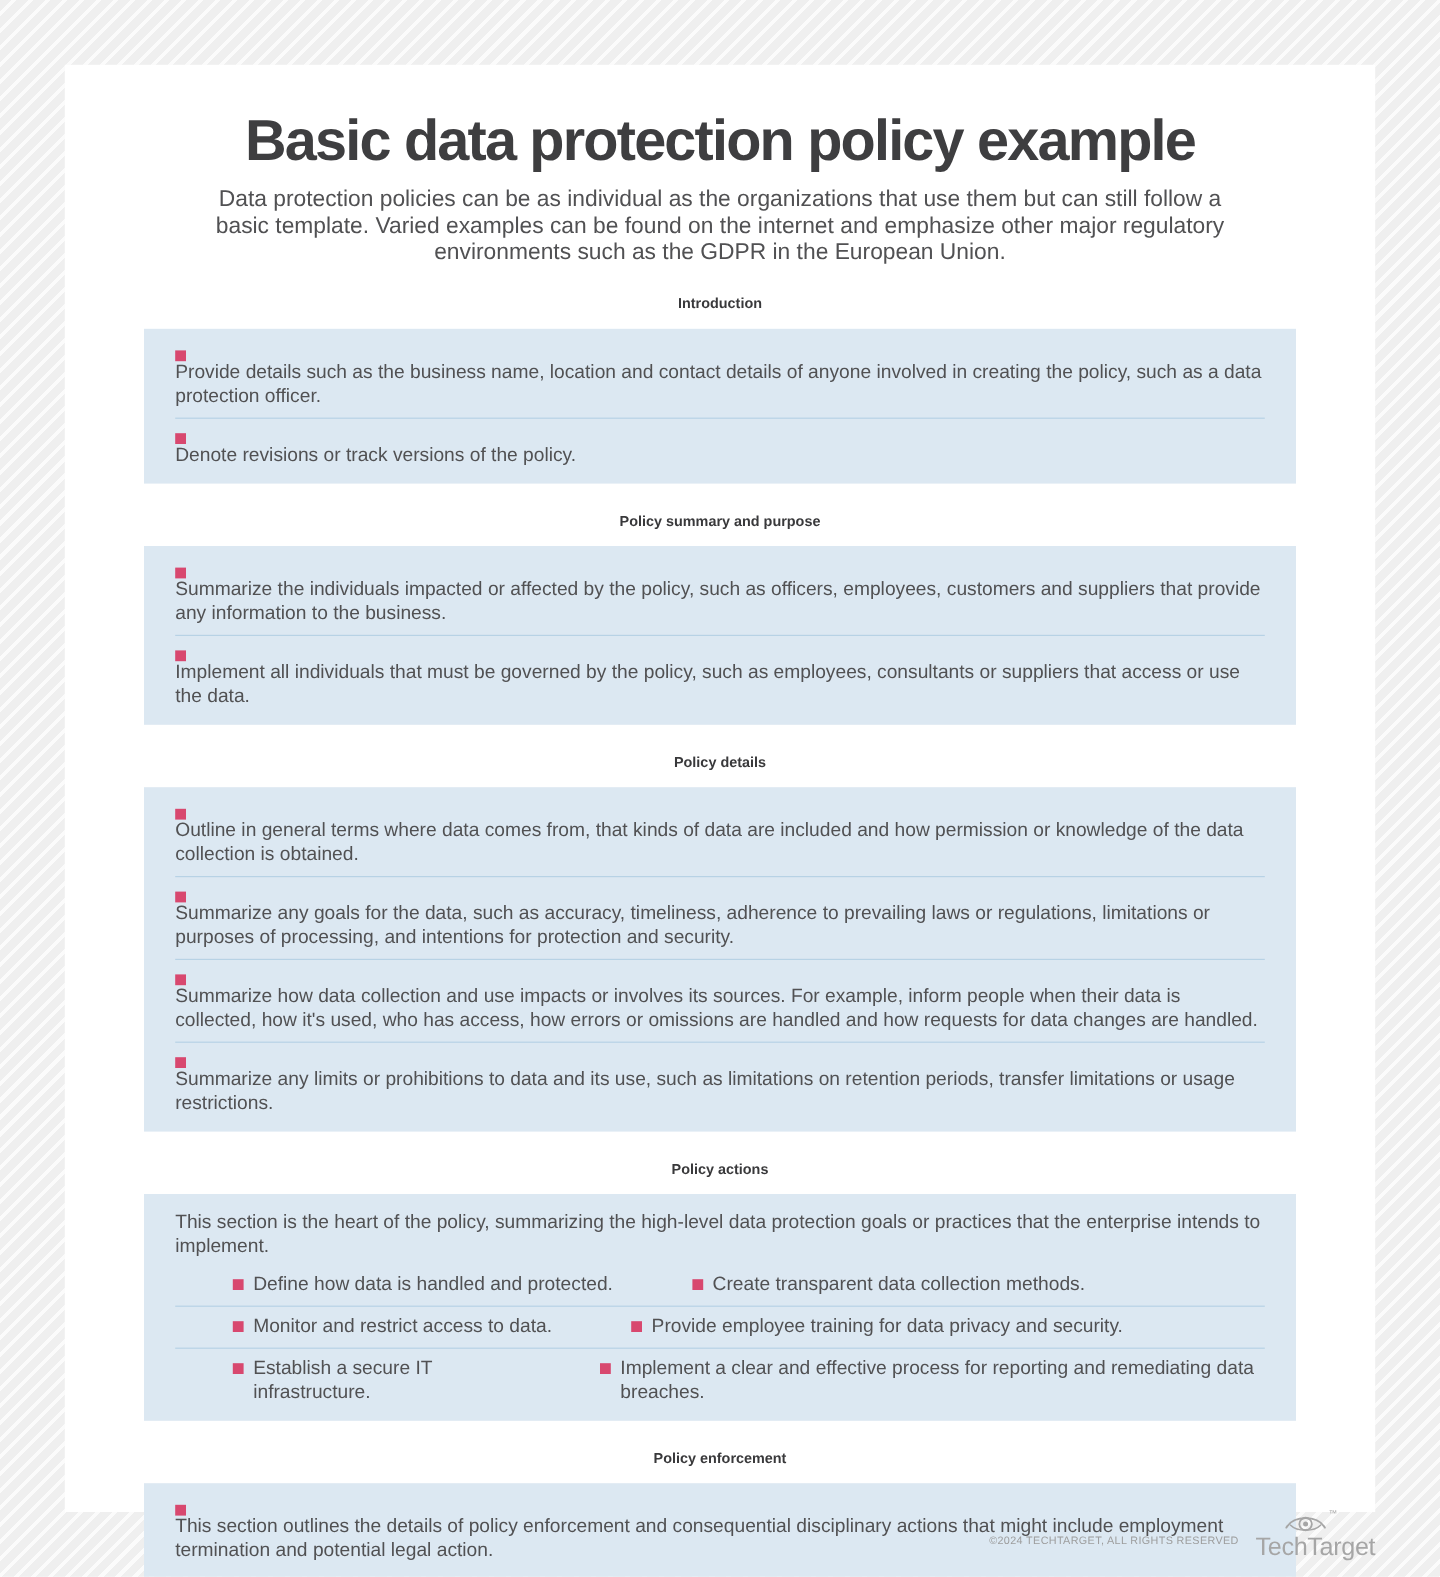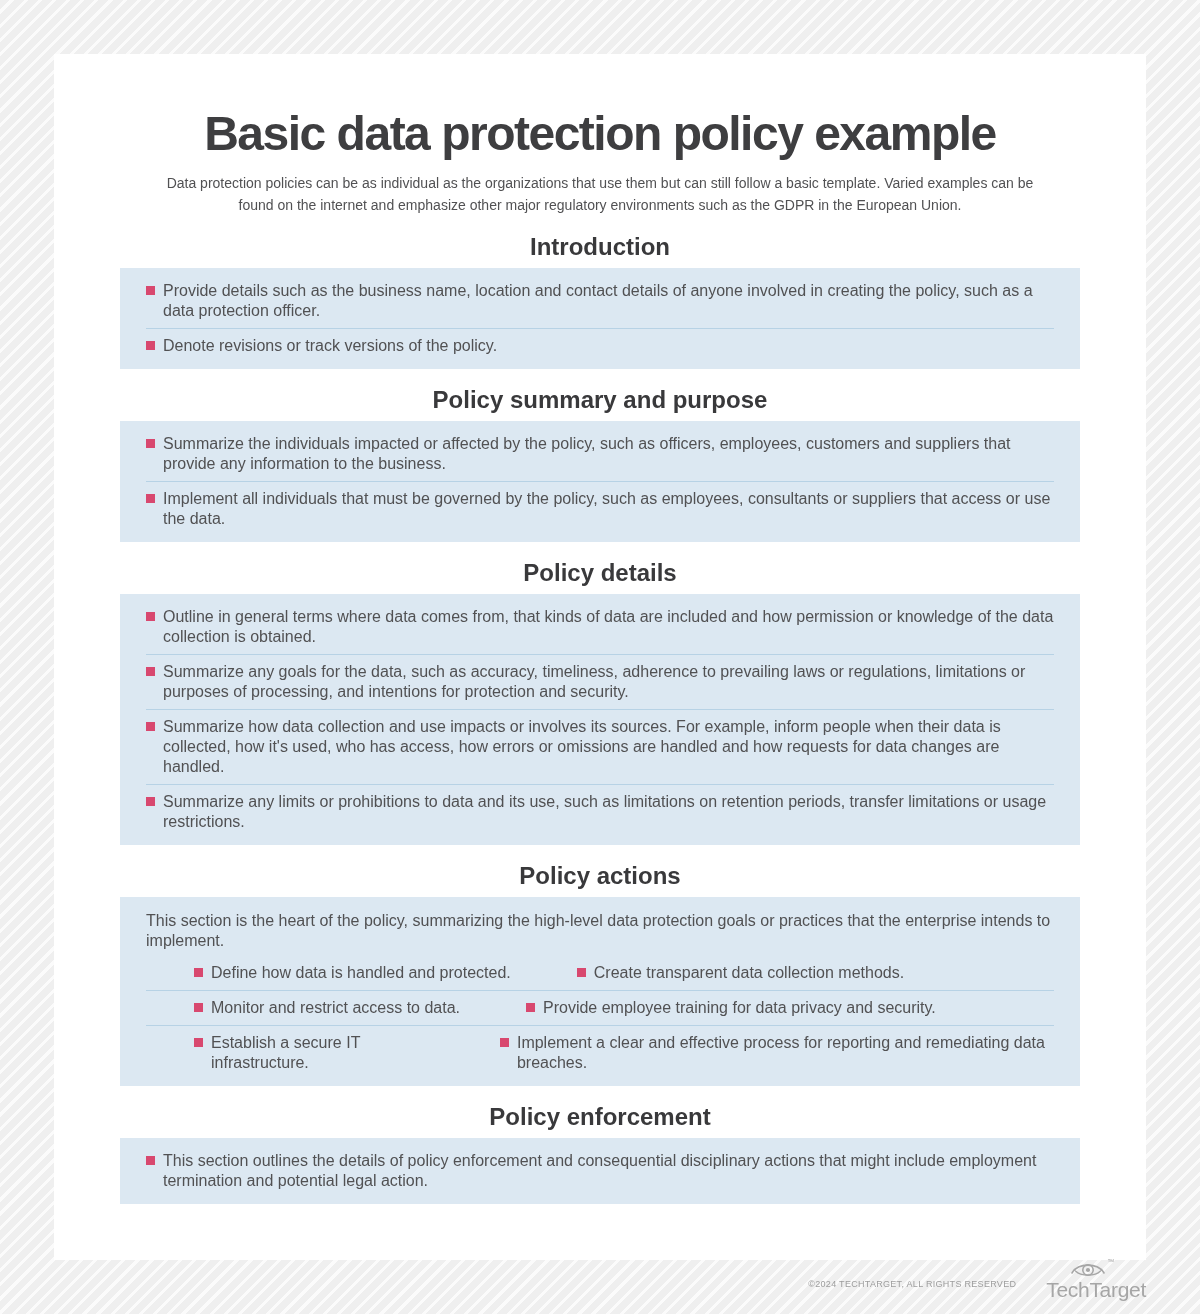--- a/index.html
+++ b/index.html
@@ -22,59 +22,60 @@
     left: 54px;
     top: 54px;
     width: 1092px;
     height: 1206px;
     box-sizing: border-box;
     background: #ffffff;
     padding: 38px 66px 0 66px;
   }
 
   .page-title {
-    margin: 16px 0 12px 0;
+    margin: 0 0 12px 0;
     text-align: center;
     font-size: 48px;
     line-height: 1.08;
     font-weight: 700;
     letter-spacing: -1.5px;
     color: var(--title_color, #3e3e40);
   }
 
   .page-subtitle {
     margin: 0 auto;
     max-width: 872px;
     text-align: center;
-    font-size: 14px;
+    font-size: 19px;
     line-height: 22px;
     color: var(--body_color, #4b4b4d);
   }
 
   .section-heading {
     margin: 21px 0 11px 0;
     text-align: center;
-    font-size: 24px;
+    font-size: 12px;
     line-height: 20px;
     font-weight: 700;
     color: var(--heading_color, #39393b);
   }
 
   .box {
     background: var(--box_bg, #dce8f2);
     padding: 6px 26px;
   }
 
   .item {
     display: flex;
     align-items: flex-start;
     padding: 7px 0;
     font-size: 16px;
     line-height: 20px;
     color: var(--body_color, #545456);
+    flex-direction: column;
   }
   .item + .item, .row + .row { border-top: 1px solid var(--divider, #b7d2e5); }
 
   .bullet {
     flex: none;
     width: 9px;
     height: 9px;
     margin: 5px 8px 0 0;
     background: var(--accent, #d8486f);
   }
@@ -97,21 +98,21 @@
     color: var(--body_color, #545456);
   }
   .pair { display: flex; align-items: flex-start; padding-left: 48px; }
 
   .footer {
     position: absolute;
     right: 54px;
     bottom: 12px;
     display: flex;
     align-items: center;
-    gap: 30px;
+    gap: 14px;
   }
   .copyright {
     font-size: 9px;
     letter-spacing: 0.3px;
     color: #9d9d9d;
   }
   .logo {
     position: relative;
     padding-top: 12px;
   }

